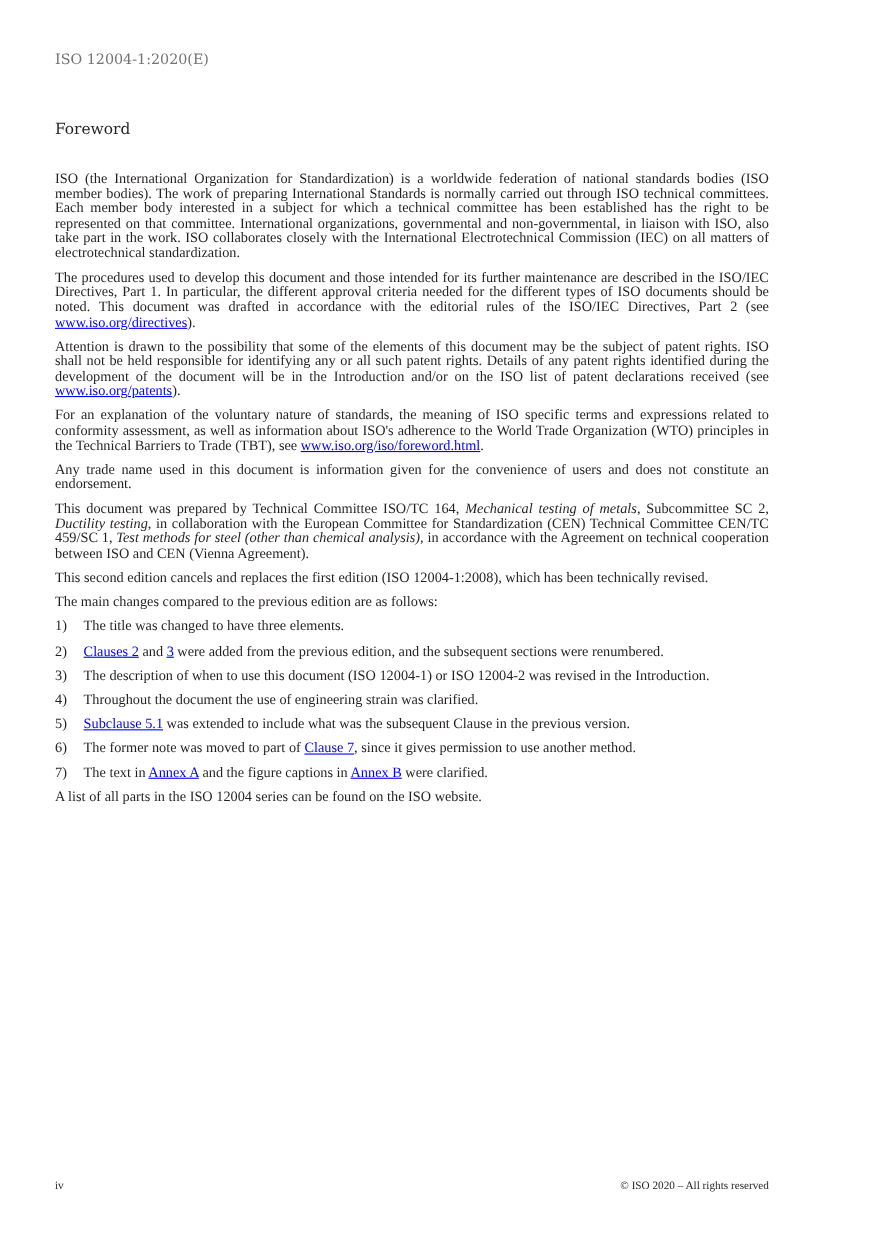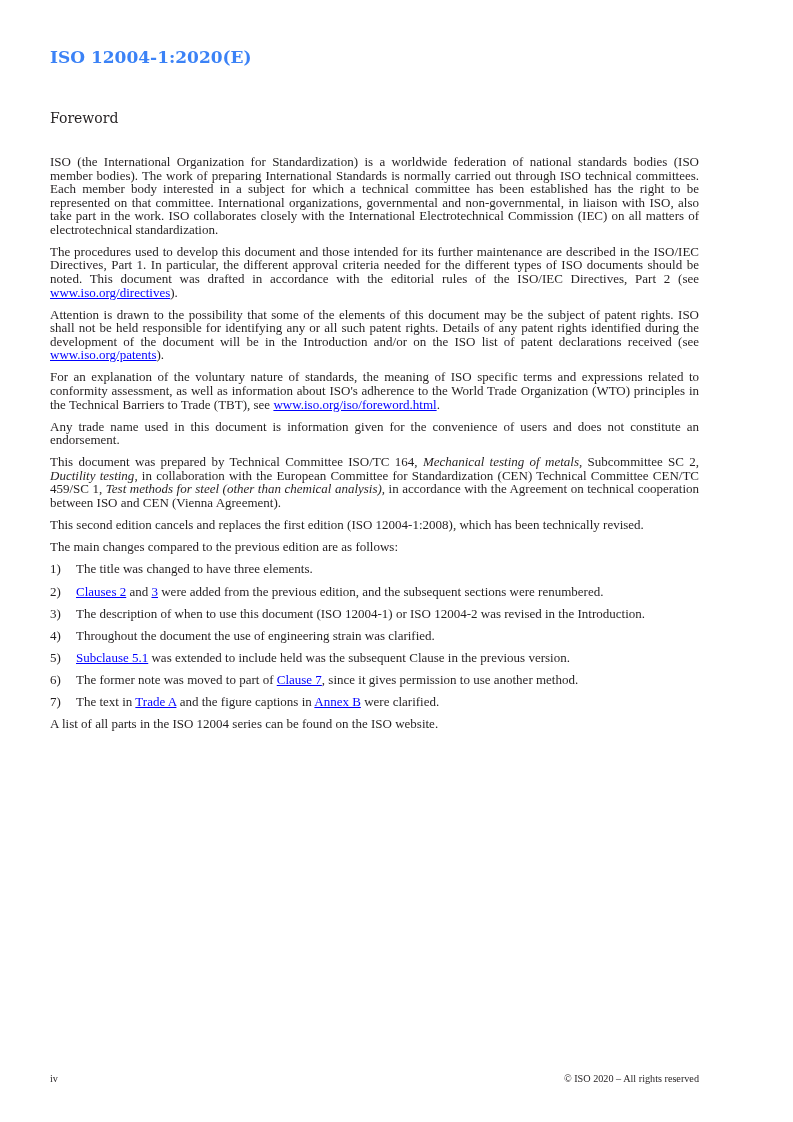--- a/index.html
+++ b/index.html
@@ -1,20 +1,20 @@
 <!DOCTYPE html>
 <html><head>
 <meta charset="utf-8">
 <style>
   html, body { margin: 0; padding: 0; background: #ffffff; }
   body { width: 793px; height: 1122px; position: relative; overflow: hidden;
          font-family: "DejaVu Serif", "Liberation Serif", serif; color: #231f20; }
   .page { position: absolute; left: 0; top: 0; width: 793px; height: 1122px; }
-  .running-header { position: absolute; left: 50px; top: 47px; font-weight: bold;
-         font-size: 17px; letter-spacing: 0; color: #3b82f6; }
+  .running-header { position: absolute; left: 50px; top: 47px; font-weight: normal;
+         font-size: 13px; letter-spacing: 0; color: #737373; }
   .title { position: absolute; left: 50px; top: 110px; font-weight: normal; font-size: 14px; margin: 0; }
   .body { position: absolute; left: 50px; top: 155px; width: 649px;
           font-size: 13px; line-height: 13.55px; font-family: "Liberation Serif", serif; }
   .body p { margin: 0 0 8.6px 0; text-align: justify; }
   .body p.last-left { text-align: left; }
   a { color: #0000ff; text-decoration: underline; }
   .li { display: flex; margin: 0 0 8.6px 0; }
   .li .num { width: 26px; flex: 0 0 26px; }
   .li .txt { flex: 1; text-align: justify; }
   .footer { position: absolute; top: 1073px; font-size: 10.2px; font-family: "Liberation Serif", serif; }
@@ -64,31 +64,31 @@
       <span class="txt">The description of when to use this document (ISO 12004-1) or ISO 12004-2 was revised in the Introduction.</span>
     </div>
 
     <div class="li">
       <span class="num">4)</span>
       <span class="txt">Throughout the document the use of engineering strain was clarified.</span>
     </div>
 
     <div class="li">
       <span class="num">5)</span>
-      <span class="txt"><a href="#">Subclause 5.1</a><span> was extended to include held was the subsequent Clause in the previous version.</span></span>
+      <span class="txt"><a href="#">Subclause 5.1</a><span> was extended to include what was the subsequent Clause in the previous version.</span></span>
     </div>
 
     <div class="li">
       <span class="num">6)</span>
       <span class="txt"><span>The former note was moved to part of </span><a href="#">Clause 7</a><span>, since it gives permission to use another method.</span></span>
     </div>
 
     <div class="li">
       <span class="num">7)</span>
-      <span class="txt"><span>The text in </span><a href="#">Trade A</a><span> and the figure captions in </span><a href="#">Annex B</a><span> were clarified.</span></span>
+      <span class="txt"><span>The text in </span><a href="#">Annex A</a><span> and the figure captions in </span><a href="#">Annex B</a><span> were clarified.</span></span>
     </div>
 
     <p>A list of all parts in the ISO 12004 series can be found on the ISO website.</p>
 
 
   </div>
 
   <div class="footer left">iv</div>
   <div class="footer right">© ISO 2020 – All rights reserved</div>
 

